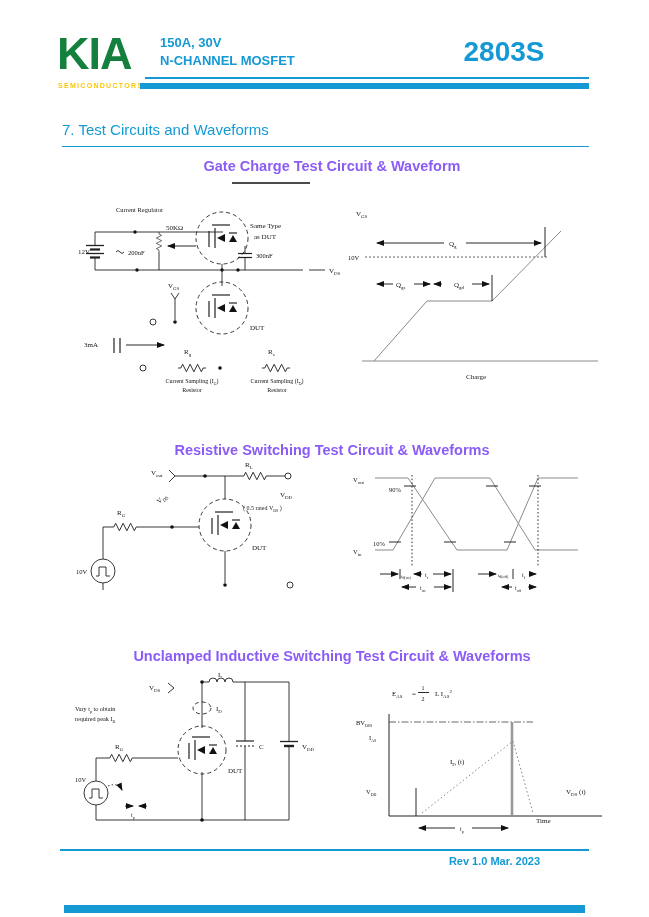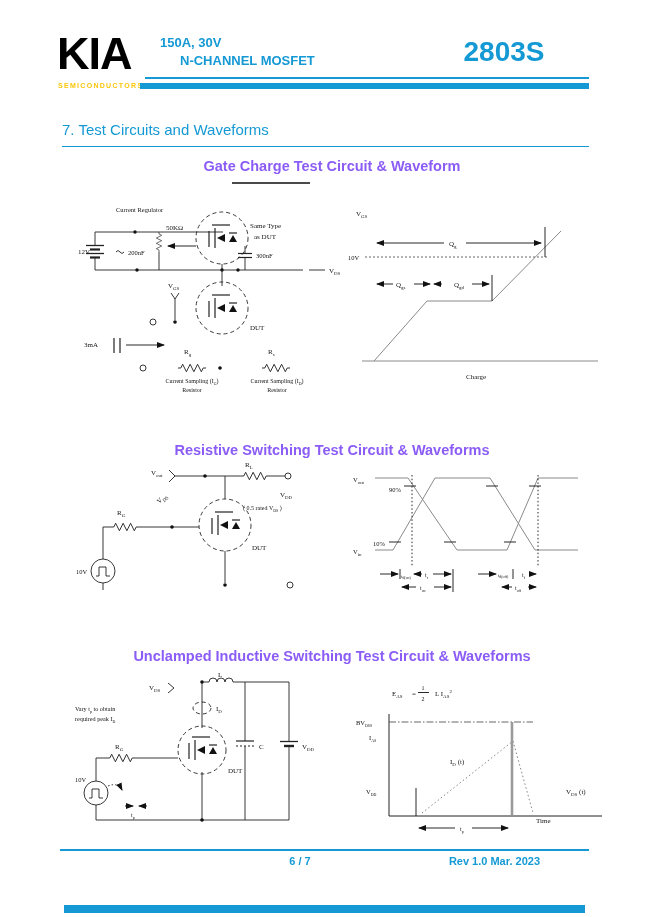--- a/index.html
+++ b/index.html
@@ -1,24 +1,24 @@
 <!DOCTYPE html>
 <html><head>
 <meta charset="utf-8">
 <style>
   html,body { margin:0; padding:0; background:#e8e8e8; }
   #page { position:relative; width:649px; height:917px; background:#fff;
           font-family:"Liberation Sans", sans-serif; overflow:hidden; }
   .abs { position:absolute; }
   .cyan { color:#1599d5; }
   .rule { position:absolute; background:#1599d5; }
-  #logo { left:57px; top:28px; font-size:45px; font-weight:bold; color:#000000; letter-spacing:-1px; }
+  #logo { left:57px; top:28px; font-size:45px; font-weight:bold; color:#15803d; letter-spacing:-1px; }
   #logo-sub { left:58px; top:82px; font-size:7px; font-weight:bold; color:#fcc60a; letter-spacing:1.3px; }
   #rating { left:160px; top:35px; font-size:13px; font-weight:bold; }
-  #device { left:160px; top:53px; font-size:13px; font-weight:bold;margin-left:20px; }
+  #device { left:160px; top:53px; font-size:13px; font-weight:bold; }
   #part { left:420px; top:36px; width:168px; text-align:center; font-size:28px; font-weight:bold; }
   #sec-title { left:62px; top:121px; font-size:15px; }
   .fig-title { left:92px; width:480px; text-align:center; font-size:14.5px; font-weight:bold; color:#8b5cf6; }
   #foot-page { left:24px; width:552px; text-align:center; top:855px; font-size:11px; font-weight:bold; }
   #foot-rev { left:340px; width:200px; text-align:right; top:855px; font-size:11px; font-weight:bold; }
   svg { position:absolute; overflow:visible; }
   svg text { font-family:"Liberation Serif", serif; fill:#161616; font-size:7px; }
   .t6 { font-size:6px; } .t62 { font-size:6.2px; } .t65 { font-size:6.5px; }
   .t5 { font-size:5px; } .t46 { font-size:4.6px; }
   .sb { font-size:4.9px; } .sb3 { font-size:3.9px; }
@@ -316,17 +316,16 @@
     <line x1="162" y1="52" x2="162" y2="145" stroke="#9a9a9a" stroke-width="2.6"></line>
     <text x="100" y="94"><tspan>I</tspan><tspan class="sb" dy="2">D</tspan><tspan dy="-2">&nbsp;(t)</tspan></text>
     <text x="216" y="124"><tspan>V</tspan><tspan class="sb" dy="2">DS</tspan><tspan dy="-2">&nbsp;(t)</tspan></text>
     <text x="186" y="153">Time</text>
     <line class="ar" x1="105" y1="158" x2="69" y2="158" marker-end="url(#mE)"></line>
     <text x="110" y="161" class="t6"><tspan>t</tspan><tspan class="sb3" dy="1.5">p</tspan></text>
     <line class="ar" x1="122" y1="158" x2="158" y2="158" marker-end="url(#mE)"></line>
   </svg>
 
   <div class="rule" style="left:60px;top:849px;width:529px;height:2px;"></div>
-  <div class="abs cyan" id="foot-page">6 / 7</div>
   <div class="abs cyan" id="foot-rev">Rev 1.0 Mar. 2023</div>
   <div class="rule" style="left:64px;top:905px;width:521px;height:8px;"></div>
 
 </div>
 
 </body></html>

